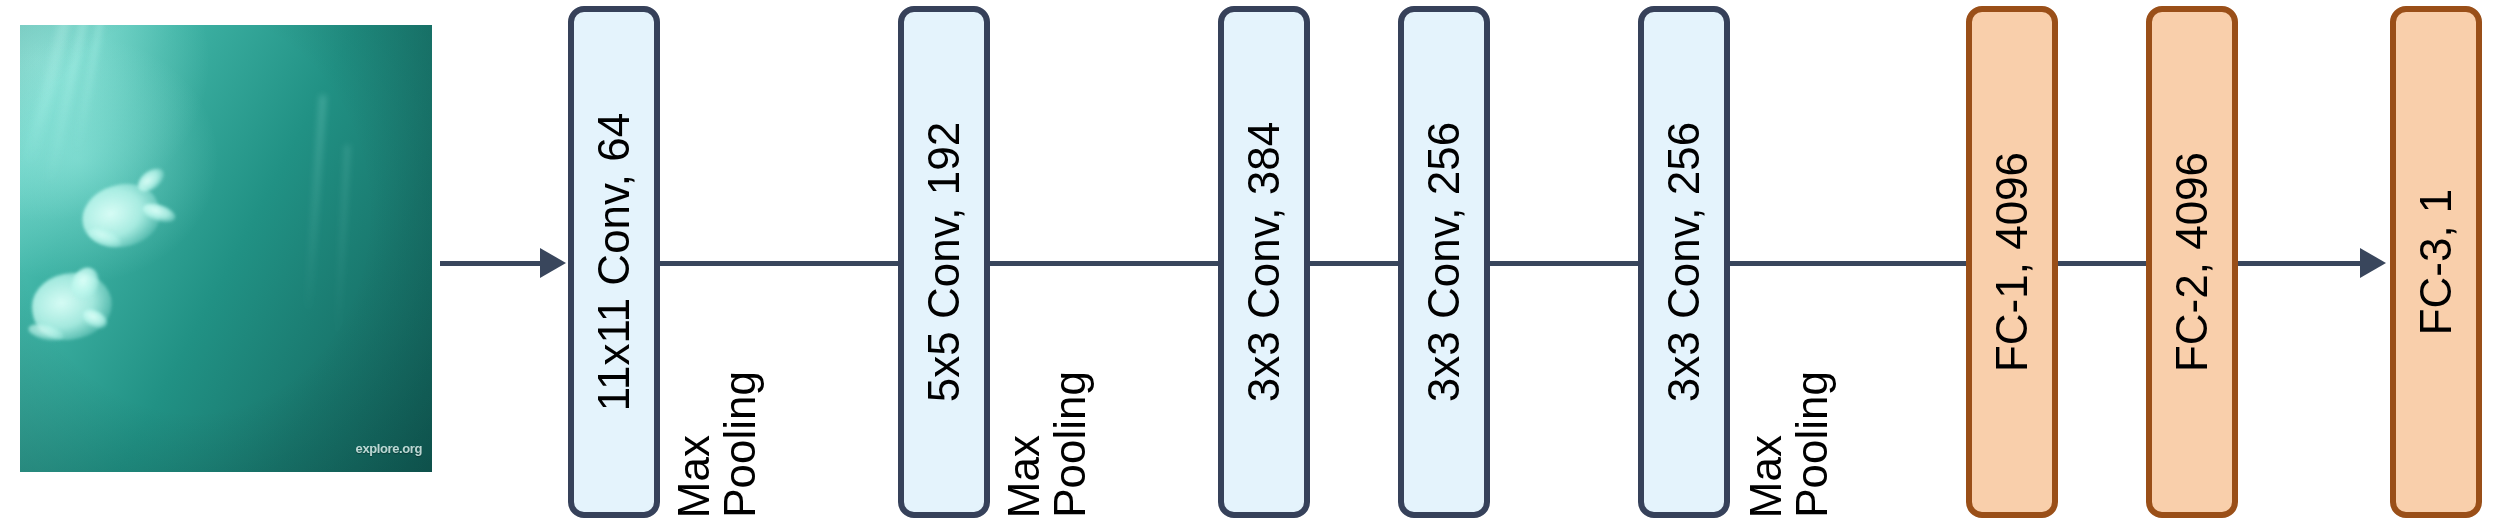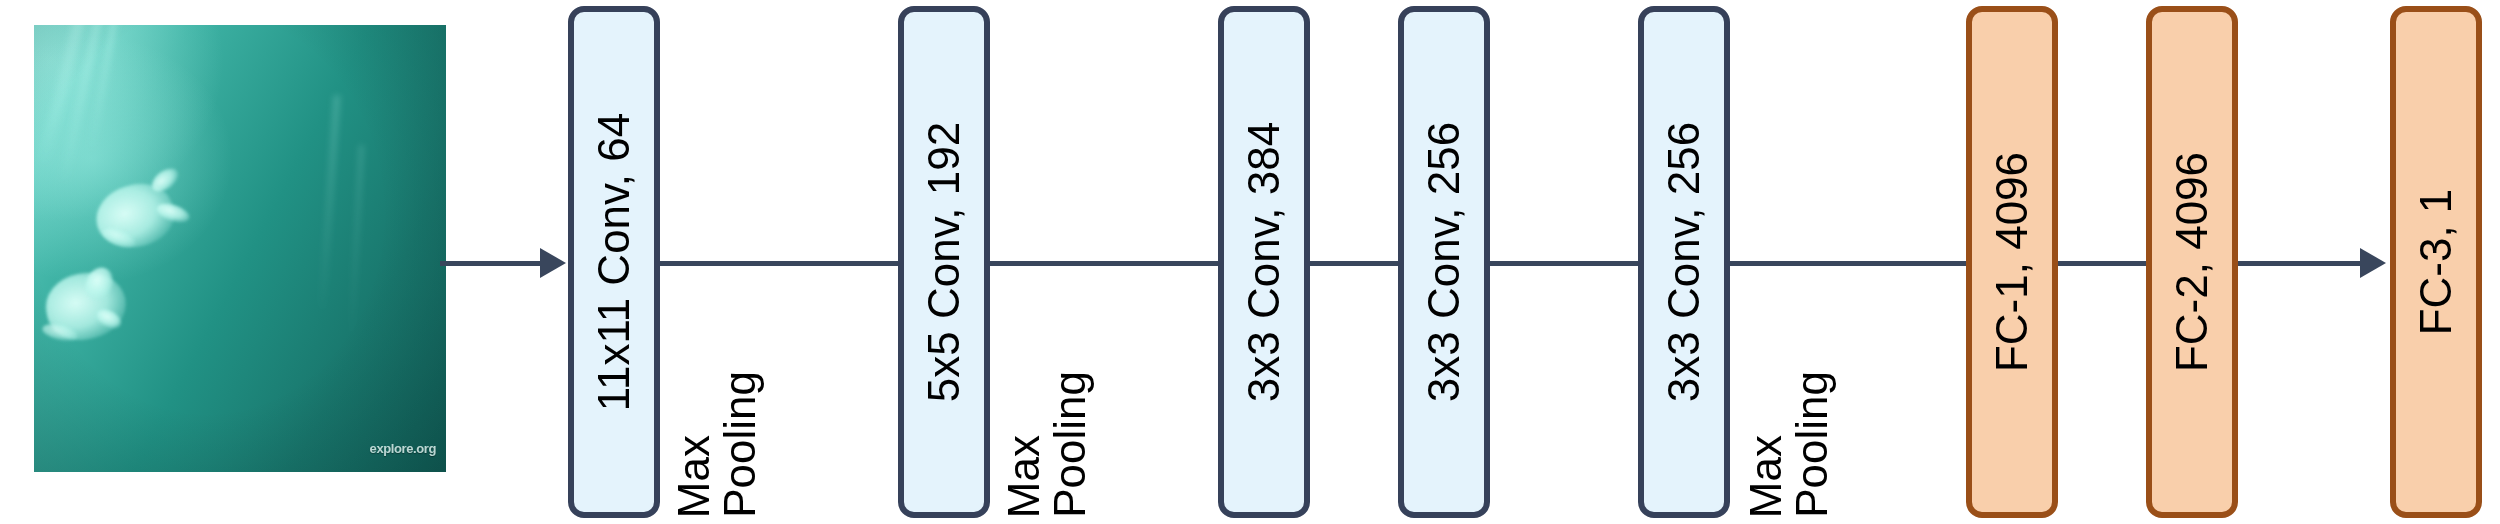--- a/index.html
+++ b/index.html
@@ -20,21 +20,20 @@
 
   
   #input-image {
     position: absolute;
     left: 20px;
     top: 25px;
     width: 412px;
     height: 447px;
     overflow: hidden;
     background: #1f7d72;
-    margin-left: 14px;
   }
   #input-image .water {
     position: absolute;
     inset: 0;
     background:
       radial-gradient(ellipse 55% 45% at 14% 30%, rgba(150,235,225,0.55) 0%, rgba(150,235,225,0.0) 62%),
       radial-gradient(ellipse 70% 60% at 4% 8%, rgba(175,245,235,0.60) 0%, rgba(175,245,235,0.0) 60%),
       linear-gradient(118deg, #6fd6cb 0%, #3fb3a5 24%, #219184 52%, #19776d 76%, #13635c 100%);
   }
   

